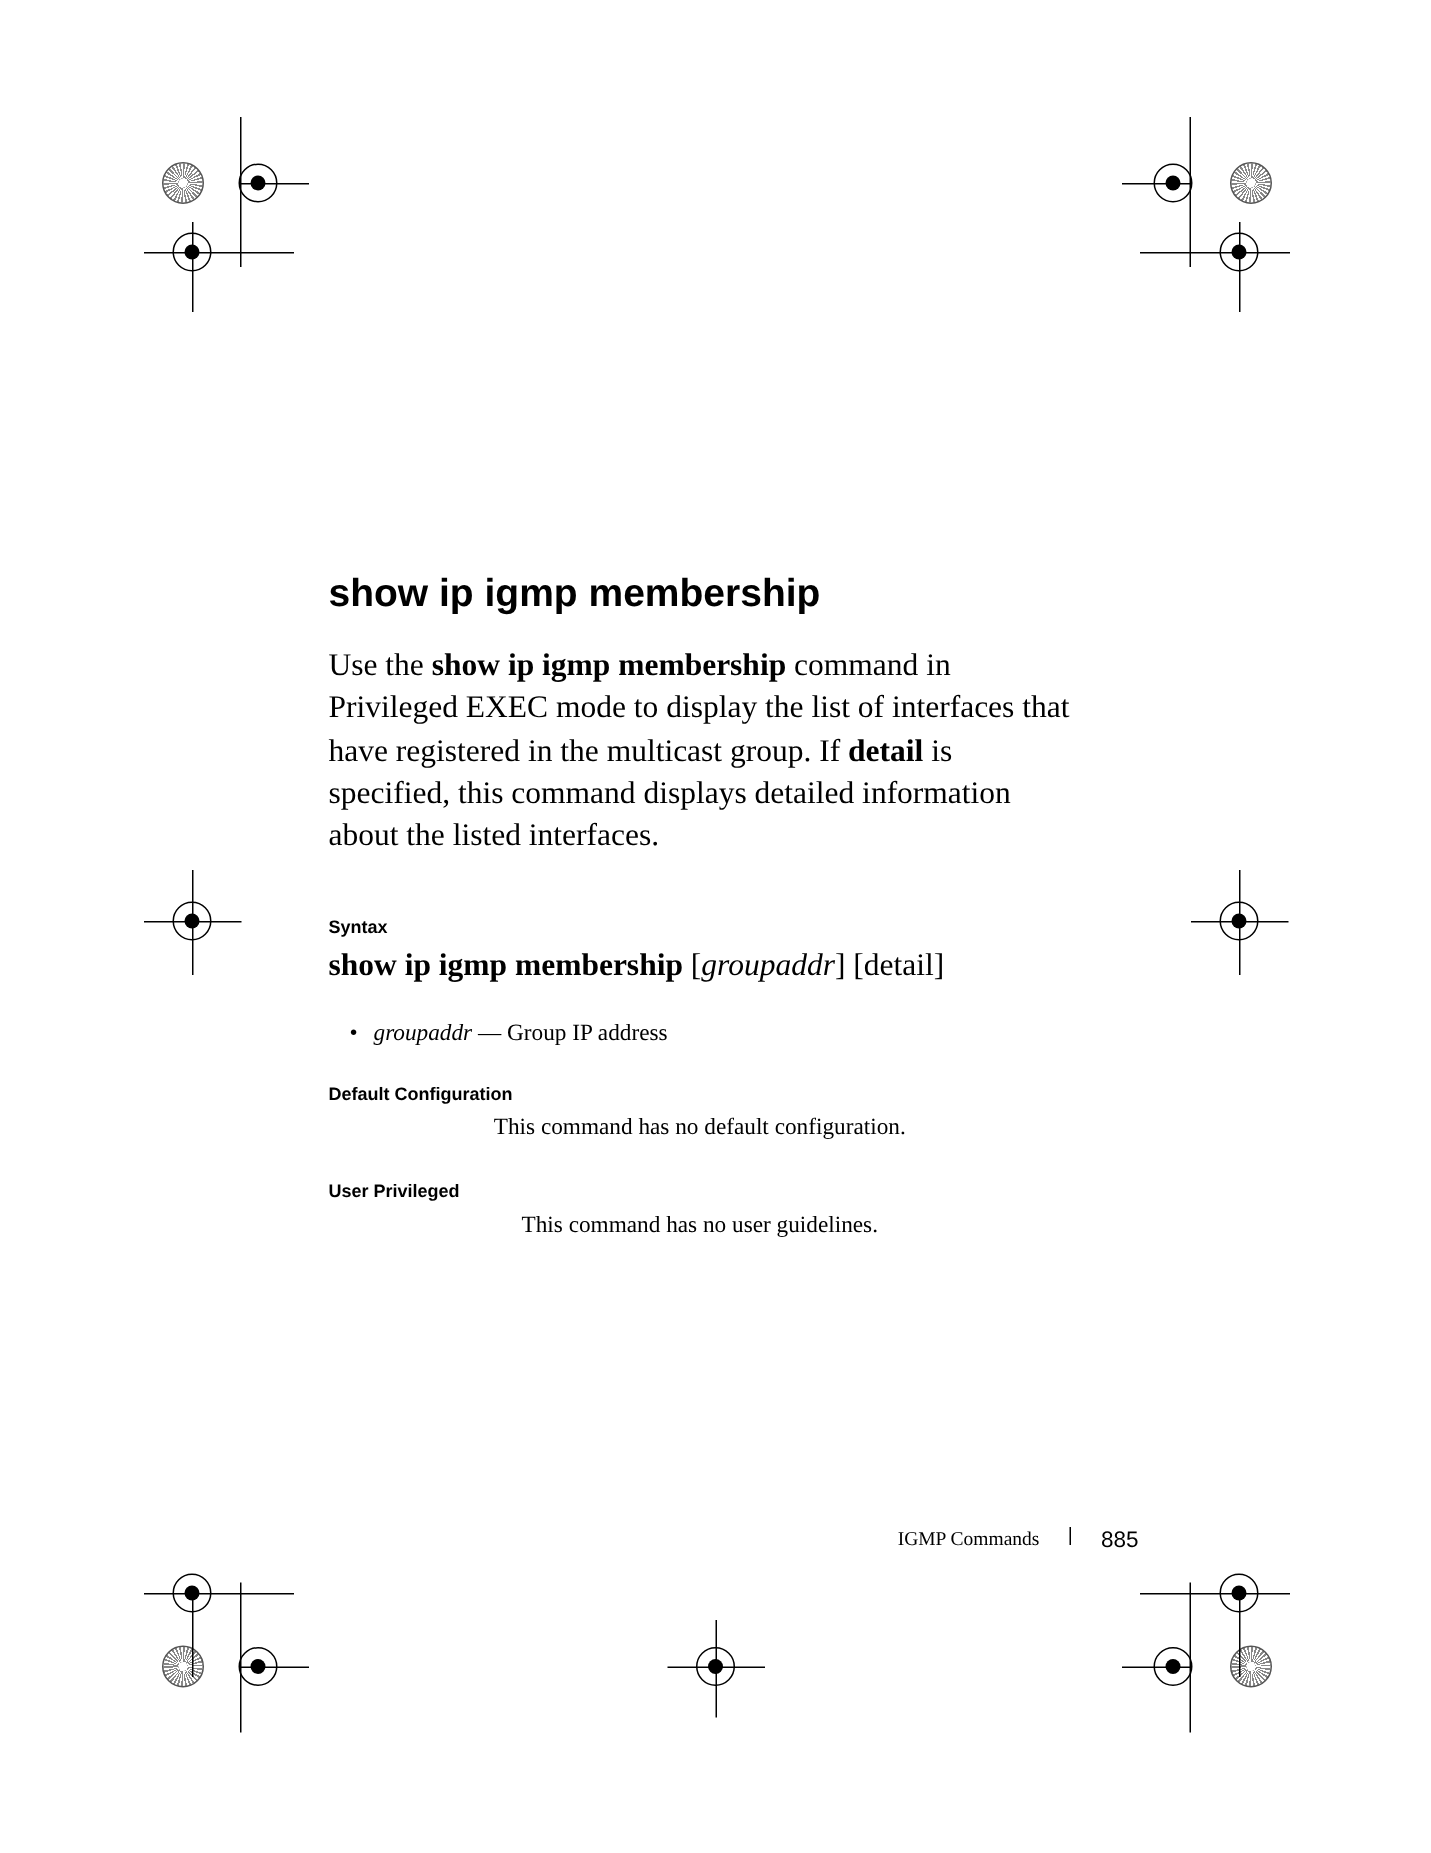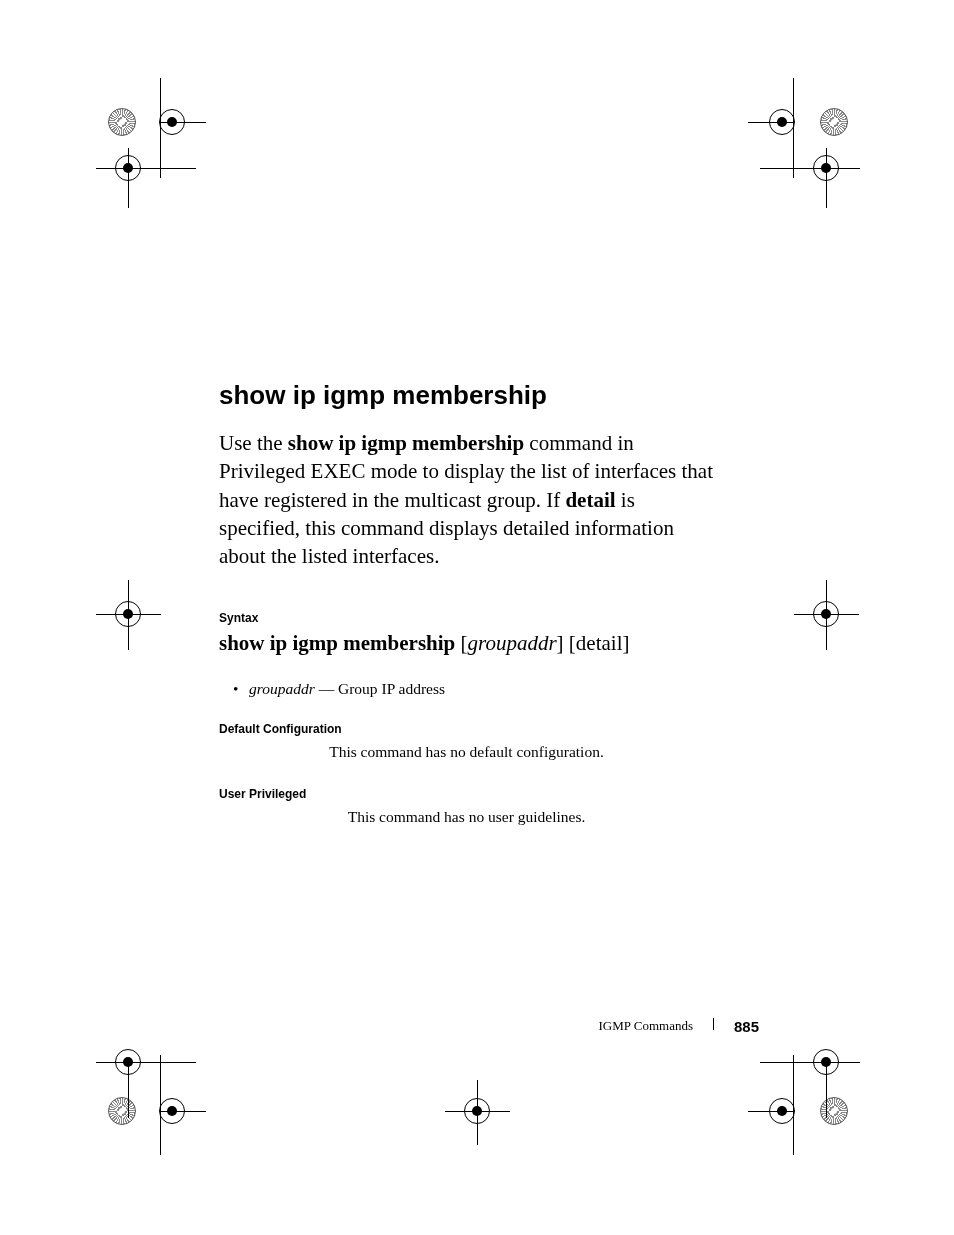--- a/index.html
+++ b/index.html
@@ -137,21 +137,21 @@
     .footer-section {
       font-family: Georgia, serif;
     }
     .footer-divider {
       width: 1px;
       height: 12px;
       background: #000;
     }
     .footer-page {
       font-family: Arial, Helvetica, sans-serif;
-      font-weight: bold;
+      font-weight: normal;
       font-size: 15px;
     }
   </style>
 </head>
 <body>
 
 <div class="crop-mark-group">
   <div class="crop-hatched" style="top:108px; left:108px;"></div>
   <div class="crop-mark-line-v" style="top:78px; left:160px; height:100px;"></div>
   <div class="crop-mark-line-h" style="top:122px; left:160px; width:46px;"></div>

